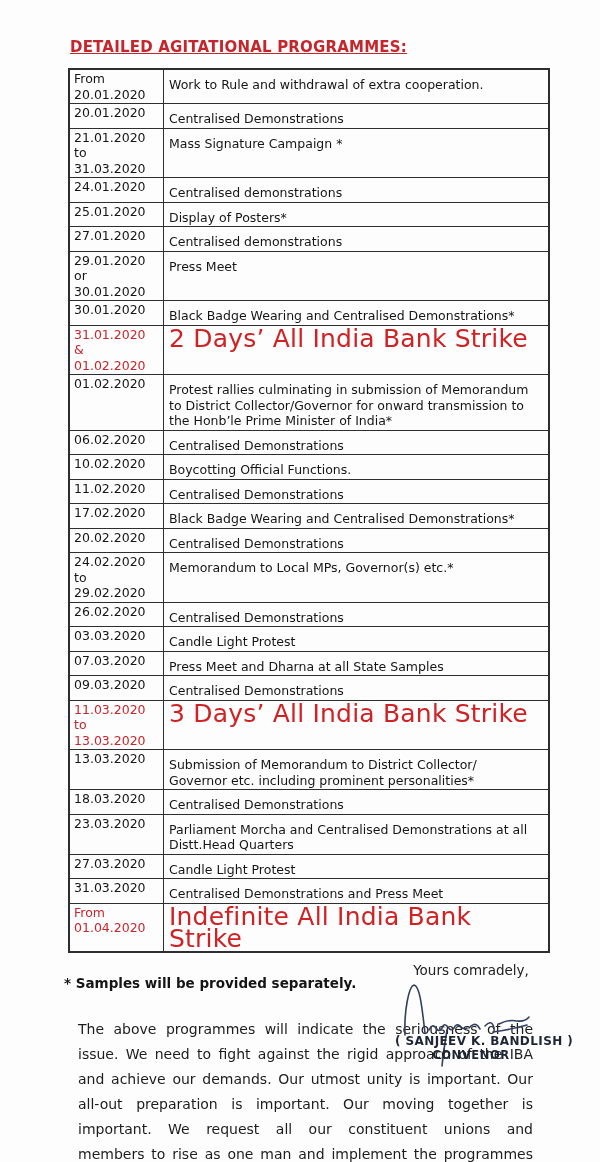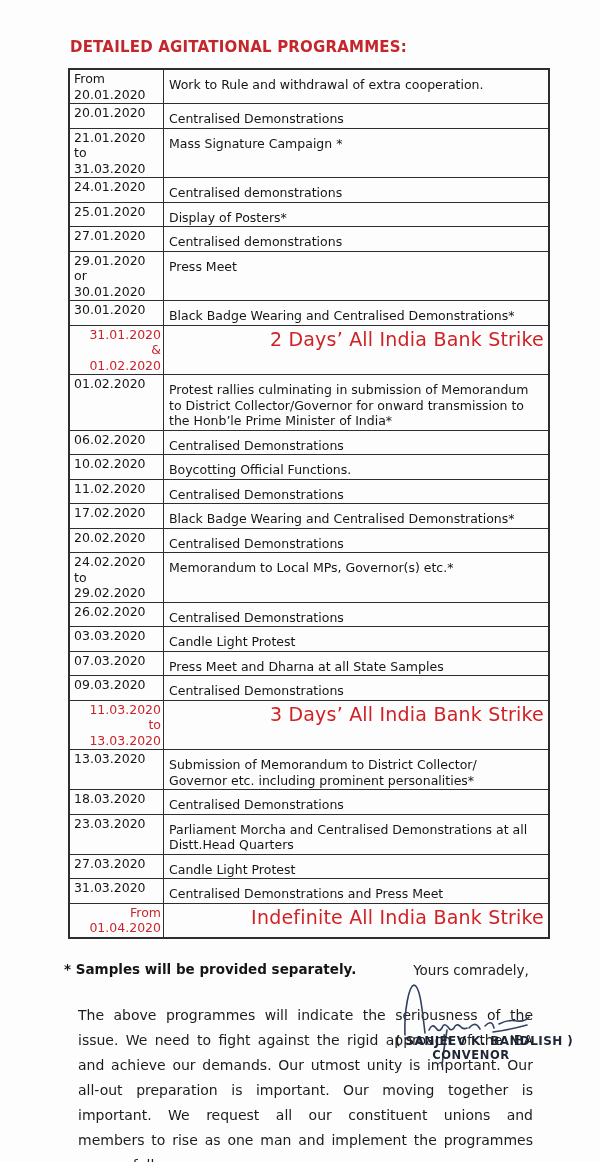--- a/index.html
+++ b/index.html
@@ -15,20 +15,21 @@
     font-family: "DejaVu Sans", "Liberation Sans", sans-serif;
     color: #151515;
     overflow: hidden;
   }
   .title {
     margin: 38px 0 12px 70px;
     font-size: 15px;
     font-weight: bold;
     letter-spacing: 0.2px;
     color: #c4262b;
+    text-decoration: underline;
   }
   table.programme {
     border-collapse: collapse;
     width: 482px;
     margin-left: 68px;
     border: 2px solid #2e2e2e;
   }
   table.programme td {
     border: 1px solid #2e2e2e;
     vertical-align: top;
@@ -37,23 +38,23 @@
     line-height: 15.5px;
     white-space: pre-line;
   }
   td.date {
     width: 87px;
     padding: 1px 2px 1px 4px;
   }
   td.prog {
     padding: 7px 4px 1px 5px;
   }
-  tr.red td { color: #c9252b; text-align: right; }
+  tr.red td { color: #c9252b; }
   td.prog.big {
-    font-size: 19px;
+    font-size: 25px;
     line-height: 22px;
     letter-spacing: 0.2px;
     color: #d02224;
     padding-top: 2px;
     margin-left: 40px;
   }
   .note {
     margin: 22px 0 0 64px;
     font-size: 13.5px;
     font-weight: bold;

